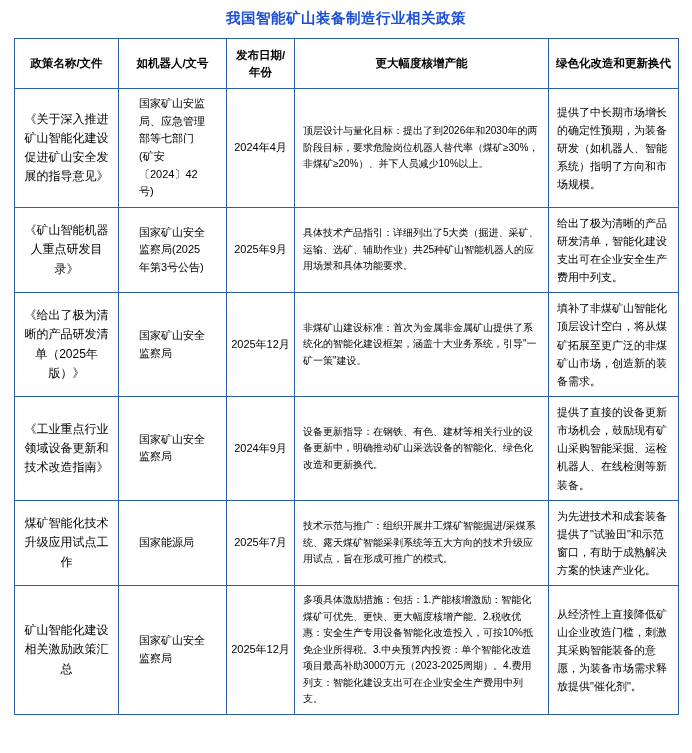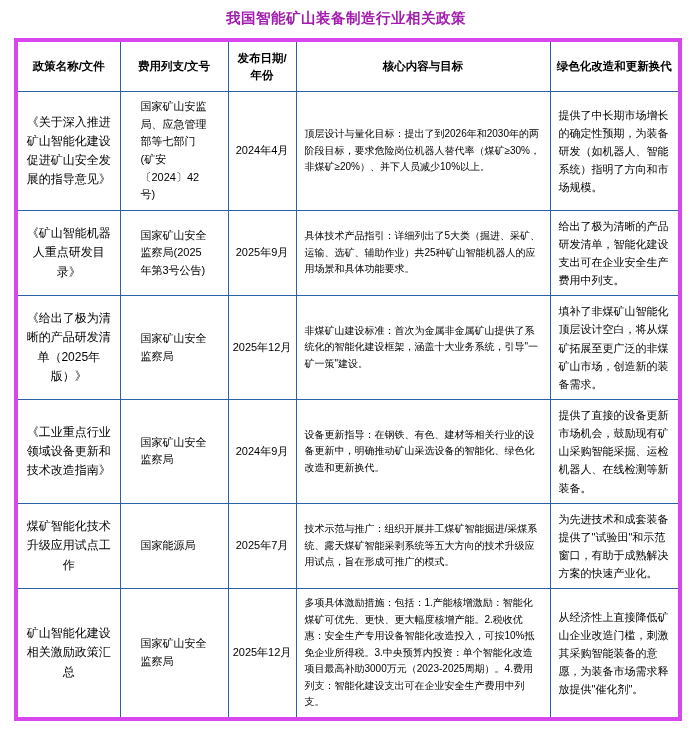--- a/index.html
+++ b/index.html
@@ -16,30 +16,30 @@
   }
   .page {
     width: 692px;
     box-sizing: border-box;
     padding: 0 14px;
   }
   .doc-title {
     text-align: center;
     font-size: 14.5px;
     font-weight: bold;
-    color: #a21caf;
+    color: #1d4ed8;
     letter-spacing: 0.5px;
     padding: 9px 0 10px 0;
     line-height: 1.3;
   }
   table.policy-table {
     width: 664px;
     border-collapse: collapse;
     table-layout: fixed;
-    border: 4px solid #d946ef;
+    border: 1px solid #d946ef;
   }
   table.policy-table th,
   table.policy-table td {
     border: 1px solid #2b5fa8;
     vertical-align: middle;
     box-sizing: border-box;
   }
   table.policy-table th {
     background: #ffffff;
     font-size: 11.5px;
@@ -95,23 +95,23 @@
     <colgroup>
       <col class="w-name">
       <col class="w-org">
       <col class="w-date">
       <col class="w-content">
       <col class="w-impact">
     </colgroup>
     <thead>
       <tr>
         <th>政策名称/文件</th>
-        <th>费用列支/文号</th>
+        <th>如机器人/文号</th>
         <th>发布日期/年份</th>
-        <th>核心内容与目标</th>
+        <th>更大幅度核增产能</th>
         <th>绿色化改造和更新换代</th>
       </tr>
     </thead>
     <tbody>
       <tr>
         <td class="c-name">《关于深入推进矿山智能化建设促进矿山安全发展的指导意见》</td>
         <td class="c-org">国家矿山安监局、应急管理部等七部门(矿安〔2024〕42号)</td>
         <td class="c-date">2024年4月</td>
         <td class="c-content">顶层设计与量化目标：提出了到2026年和2030年的两阶段目标，要求危险岗位机器人替代率（煤矿≥30%，非煤矿≥20%）、并下人员减少10%以上。</td>
         <td class="c-impact">提供了中长期市场增长的确定性预期，为装备研发（如机器人、智能系统）指明了方向和市场规模。</td>

